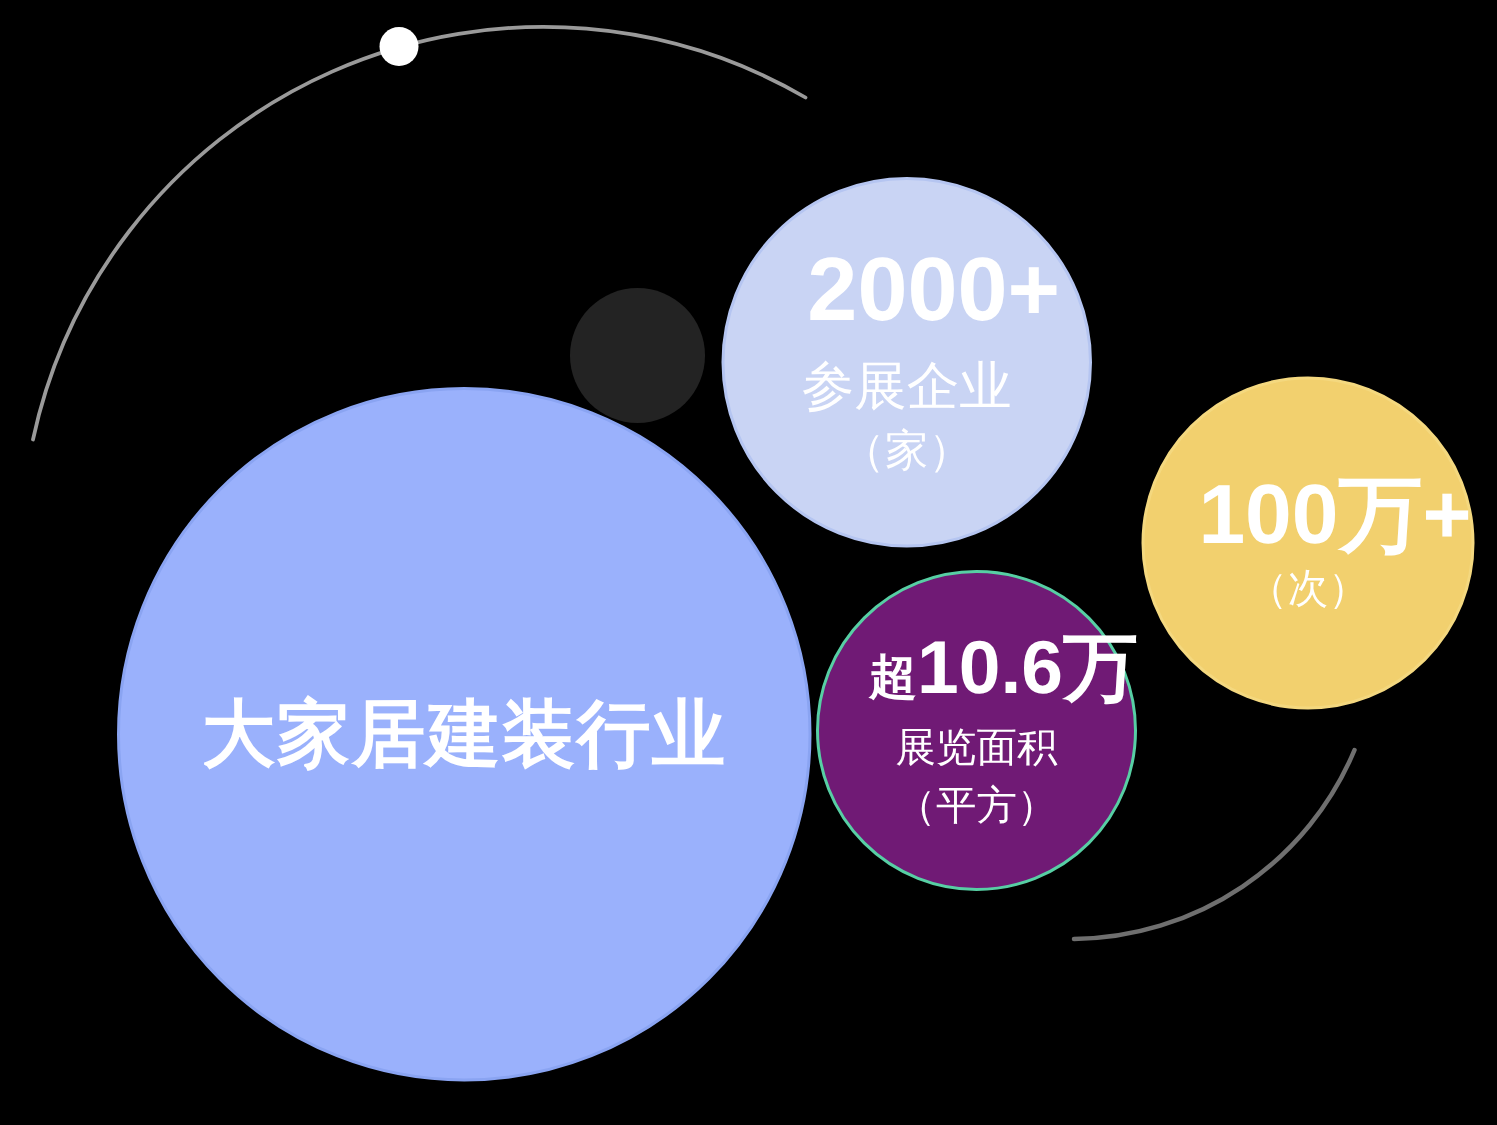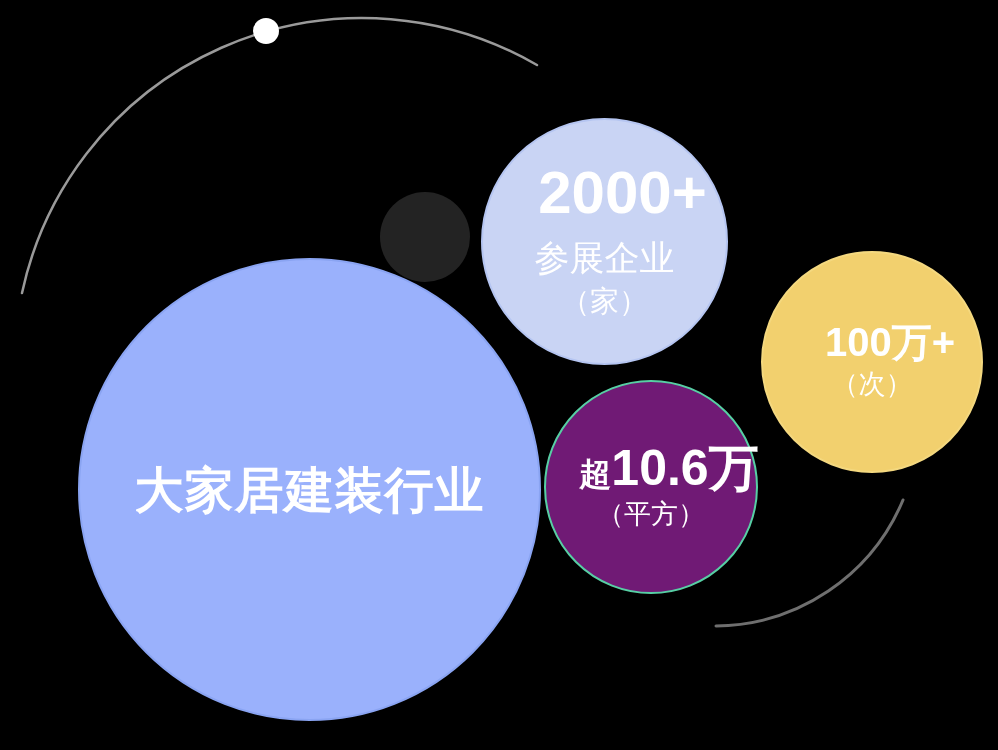--- a/index.html
+++ b/index.html
@@ -31,21 +31,21 @@
     left:544px; top:380px; width:214px; height:214px;
     background:#701a75; border:2px solid #57cfa4;
   }
   #stat-visitors {
     left:761px; top:251px; width:222px; height:222px;
     background:#f2d06e; border:2px solid #f4d87f;
   }
   .stat-number { font-weight:bold; line-height:1.04; white-space:nowrap;margin-left:36px; }
   #stat-exhibitors .stat-number { font-size:60px; }
   #stat-area .stat-number { font-size:50px; }
-  #stat-visitors .stat-number { font-size:40px;text-align:right; }
+  #stat-visitors .stat-number { font-size:56px;text-align:right; }
   .num-prefix { font-weight:bold; font-size:32px; }
   .stat-label { font-size:35px; line-height:1.3; margin-top:10px; font-weight:500; }
   .stat-unit  { font-size:29px; line-height:1.3; margin-top:3px; font-weight:500; }
   #stat-area .stat-label, #stat-area .stat-unit,
   #stat-visitors .stat-label, #stat-visitors .stat-unit { font-size:27px; }
 
   
   #black-dot { left:380px; top:192px; width:90px; height:90px; background:#232323; }
 </style>
 </head>
@@ -68,20 +68,21 @@
   <div class="bubble" id="stat-exhibitors">
     <div class="stat-number">2000+</div>
     <div class="stat-label">参展企业</div>
     <div class="stat-unit">（家）</div>
   </div>
 
   <div class="bubble" id="stat-area">
     <div class="stat-number">
       <span class="num-prefix">超</span><span>10.6万</span>
     </div>
+    <div class="stat-label">展览面积</div>
     <div class="stat-unit">（平方）</div>
   </div>
 
   <div class="bubble" id="stat-visitors">
     <div class="stat-number">100万+</div>
     <div class="stat-unit">（次）</div>
   </div>
 
 </div>
 

